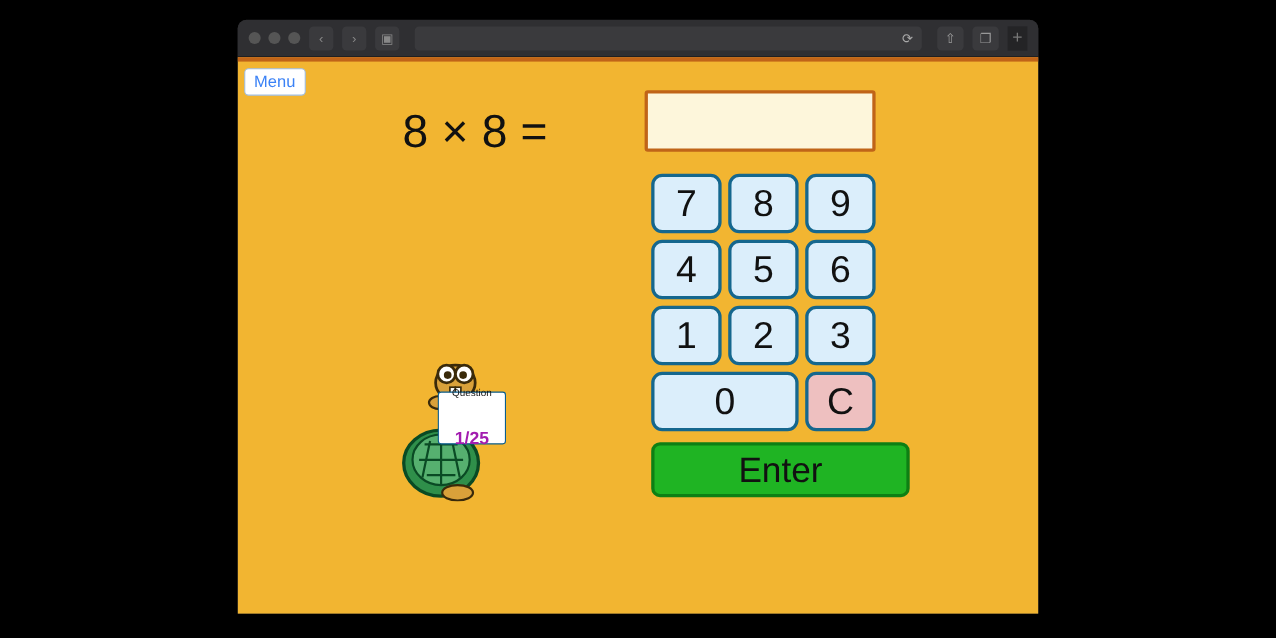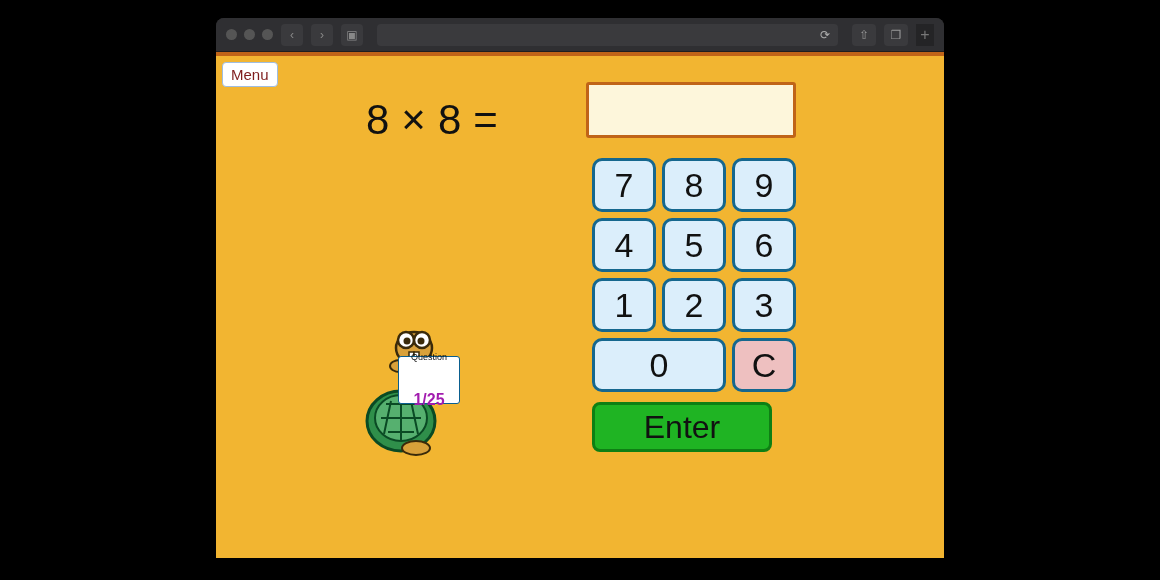--- a/index.html
+++ b/index.html
@@ -53,21 +53,21 @@
   }
 
   
   .page {
     position:absolute; left:0; top:34px; right:0; bottom:0;
     background:#f2b531;
     border-top:4px solid #c06418;
   }
   .menu-btn {
     position:absolute; left:6px; top:6px;
-    background:#fff; color:#7f1d1d; border:1px solid #9fbde0;
+    background:#fff; color:#3b82f6; border:1px solid #9fbde0;
     border-radius:4px; padding:3px 8px; font-size:15px;
     cursor:pointer;
   }
   .equation {
     position:absolute; left:150px; top:40px;
     font-size:42px; color:#111; letter-spacing:2px;
     display:flex; align-items:center; gap:10px;
   }
   .answer-box {
     position:absolute; left:370px; top:26px;
@@ -83,21 +83,21 @@
   .key {
     width:64px; height:54px;
     background:#dbeefb; border:3px solid #15678e; border-radius:10px;
     display:flex; align-items:center; justify-content:center;
     font-size:34px; color:#111; cursor:pointer;
   }
   .key.zero { width:134px; }
   .key.clear { background:#eec0c0; }
   .enter {
     margin-top:10px;
-    width:180px; height:50px;
+    width:235px; height:50px;
     background:#1fb423; border:3px solid #0e7f14; border-radius:8px;
     display:flex; align-items:center; justify-content:center;
     font-size:32px; color:#111; cursor:pointer;
   }
 
   
   .mascot {
     position:absolute; left:140px; top:270px; width:120px; height:130px;
   }
   .card {

